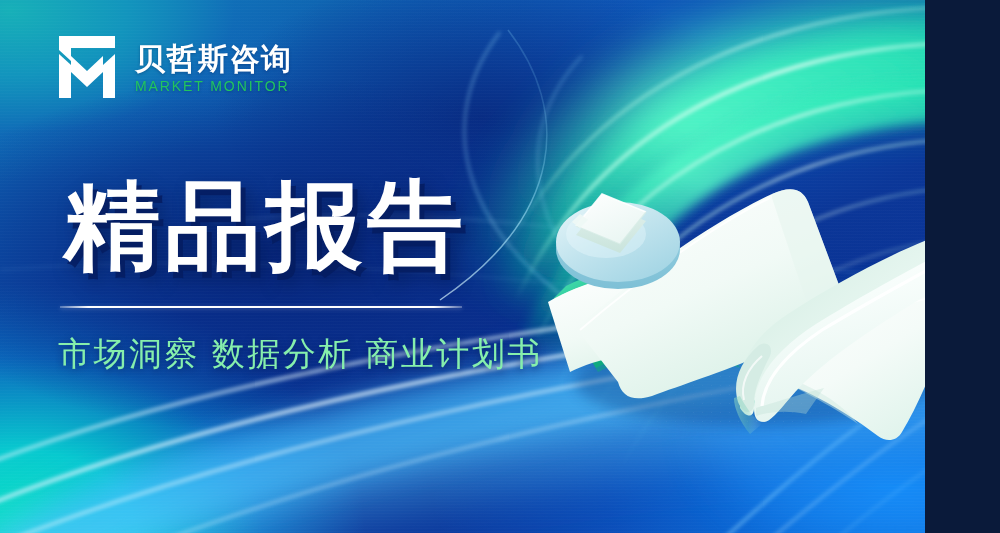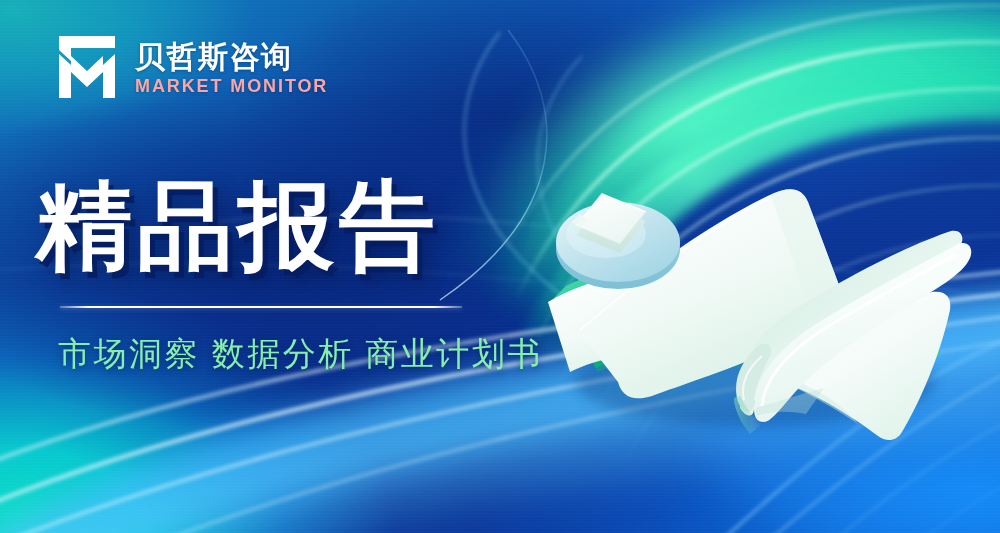--- a/index.html
+++ b/index.html
@@ -6,21 +6,21 @@
     margin: 0;
     padding: 0;
     background: #0a1a3a;
   }
   body {
     font-family: "Liberation Sans", "DejaVu Sans", sans-serif;
   }
 
   #banner {
     position: relative;
-    width: 1000px;
+    width: 925px;
     height: 533px;
     overflow: hidden;
     background: #0d3fa0;
   }
 
   
   .bg-base {
     position: absolute;
     inset: 0;
     background:
@@ -99,33 +99,33 @@
   .logo-cn {
     color: #ffffff;
     font-size: 30px;
     font-weight: 700;
     letter-spacing: 1.5px;
     line-height: 1;
     white-space: nowrap;
     text-shadow: 0 1px 3px rgba(0,30,80,0.35);
   }
   .logo-en {
-    color: #fca5a5;
-    font-size: 18px;
-    font-weight: 700;
+    color: #22c55e;
+    font-size: 14px;
+    font-weight: 400;
     letter-spacing: 1.9px;
     line-height: 1;
     white-space: nowrap;
     text-shadow: 0 1px 3px rgba(0,30,80,0.35);
   }
 
   
   #headline {
     position: absolute;
-    left: 36px;
+    left: 64px;
     top: 176px;
     font-size: 96px;
     font-weight: 700;
     color: #ffffff;
     letter-spacing: 5px;
     line-height: 1.05;
     white-space: nowrap;
     text-shadow:
       5px 6px 0px rgba(5,28,96,0.85),
       8px 10px 18px rgba(3,20,70,0.55);

